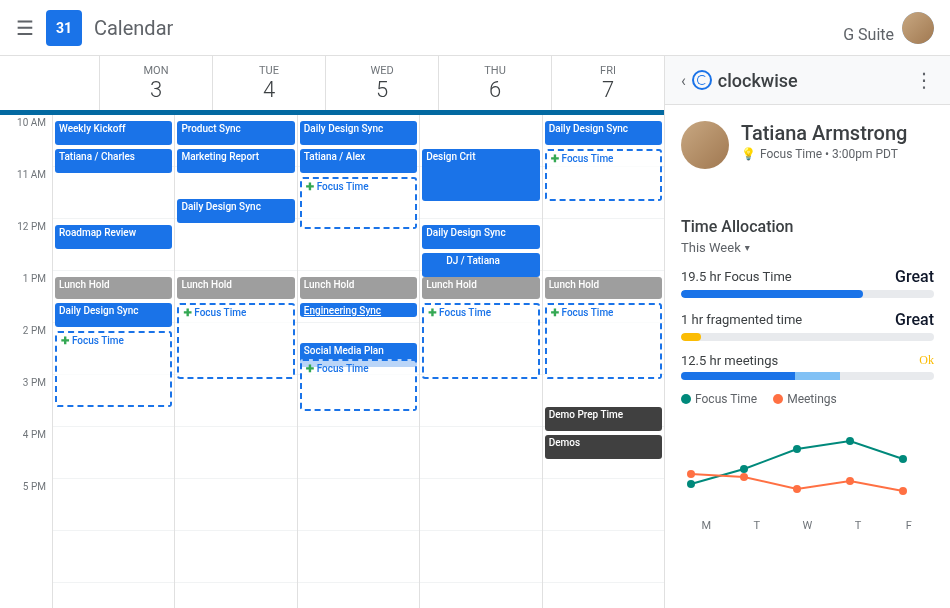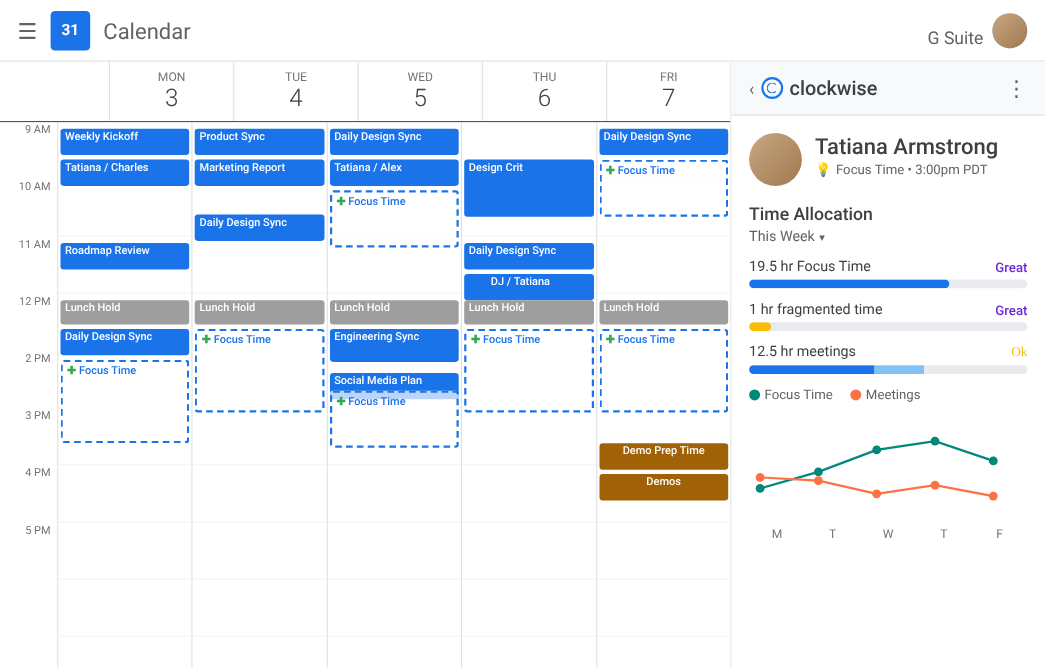--- a/index.html
+++ b/index.html
@@ -14,37 +14,37 @@
     .header-center { display: flex; align-items: flex-end; gap: 8px; }
     .gsuite-logo { font-size: 16px; color: #5f6368; font-weight: 400; }
     .avatar-circle { width: 32px; height: 32px; border-radius: 50%; background: #a0c4e8; display: flex; align-items: center; justify-content: center; overflow: hidden; }
     .avatar-img { width: 32px; height: 32px; border-radius: 50%; background: linear-gradient(135deg, #c8a882, #a07850); }
 
     
     .main { display: flex; flex: 1; overflow: hidden; }
 
     
     .calendar { flex: 1; display: flex; flex-direction: column; overflow: hidden; border-right: 1px solid #e0e0e0; }
-    .calendar-header { display: flex; border-bottom: 1px solid #0369a1; padding-left: 47px; }
+    .calendar-header { display: flex; border-bottom: 5px solid #0369a1; padding-left: 47px; }
     .time-col { width: 52px; min-width: 52px; }
     .day-col { flex: 1; text-align: center; padding: 8px 0; border-left: 1px solid #e0e0e0; }
     .day-name { font-size: 11px; color: #70757a; text-transform: uppercase; }
     .day-num { font-size: 22px; color: #3c4043; font-weight: 300; }
     .calendar-body { flex: 1; overflow-y: auto; display: flex; }
     .time-labels { width: 52px; min-width: 52px; padding-top: 0; }
     .time-slot { height: 52px; display: flex; align-items: flex-start; justify-content: flex-end; padding-right: 6px; padding-top: 2px; color: #70757a; font-size: 10px; }
     .days-grid { flex: 1; display: flex; }
     .day-events { flex: 1; border-left: 1px solid #e0e0e0; position: relative; min-height: 364px; }
     .hour-line { height: 52px; border-bottom: 1px solid #f1f3f4; }
 
     
     .event { position: absolute; left: 2px; right: 2px; border-radius: 3px; padding: 2px 4px; font-size: 10px; font-weight: 500; overflow: hidden; cursor: pointer; }
     .event-blue { background: #1a73e8; color: white; }
     .event-gray { background: #9e9e9e; color: white; }
-    .event-teal { background: #a16207; color: white; text-align: center; }
+    .event-teal { background: #404040; color: white; }
     .event-dashed { background: rgba(255,255,255,0.7); border: 2px dashed #1a73e8; color: #1a73e8; }
     .focus-plus { color: #34a853; font-weight: bold; }
 
     
     .sidebar { width: 285px; min-width: 285px; background: #fff; overflow-y: auto; }
     .sidebar-header { display: flex; align-items: center; padding: 12px 16px; border-bottom: 1px solid #e0e0e0; background: #f8f9fa; }
     .sidebar-nav { display: flex; align-items: center; gap: 6px; flex: 1; }
     .back-arrow { color: #5f6368; font-size: 16px; cursor: pointer; }
     .clockwise-icon { width: 20px; height: 20px; border: 2px solid #1a73e8; border-radius: 50%; display: flex; align-items: center; justify-content: center; }
     .clockwise-inner { width: 10px; height: 10px; border: 1.5px solid #1a73e8; border-radius: 50%; border-right-color: transparent; }
@@ -52,28 +52,28 @@
     .sidebar-menu { color: #5f6368; font-size: 20px; cursor: pointer; margin-left: auto; }
 
     .user-section { padding: 16px; display: flex; align-items: flex-start; gap: 12px; }
     .user-avatar { width: 48px; height: 48px; border-radius: 50%; background: linear-gradient(135deg, #c8a882, #a07850); flex-shrink: 0; }
     .user-info { flex: 1; }
     .user-name { font-size: 20px; font-weight: 500; color: #3c4043; }
     .user-status { font-size: 12px; color: #5f6368; display: flex; align-items: center; gap: 4px; margin-top: 2px; }
     .bulb-icon { color: #fbbc04; }
 
     .time-allocation { padding: 0 16px 16px; }
-    .section-title { font-size: 16px; font-weight: 500; color: #3c4043; margin-bottom: 4px; }
+    .section-title { font-size: 16px; font-weight: 500; color: #3c4043; margin-bottom: 4px; margin-top: 32px; }
     .this-week { display: flex; align-items: center; gap: 4px; font-size: 13px; color: #5f6368; margin-bottom: 12px; }
     .dropdown-arrow { font-size: 10px; color: #5f6368; }
 
     .metric { margin-bottom: 12px; }
     .metric-header { display: flex; justify-content: space-between; align-items: center; margin-bottom: 4px; }
     .metric-label { font-size: 13px; color: #3c4043; }
-    .metric-status-great { font-size: 12px; font-weight: 500; color: #6d28d9; }
+    .metric-status-great { font-size: 16px; font-weight: 500; color: #0f172a; }
     .metric-status-ok { font-size: 12px; font-weight: 500; color: #fbbc04; font-family: Liberation Serif, serif; }
     .progress-bar { height: 8px; background: #e8eaed; border-radius: 4px; overflow: hidden; }
     .progress-fill-blue { height: 100%; background: #1a73e8; border-radius: 4px; }
     .progress-fill-yellow { height: 100%; background: #fbbc04; border-radius: 4px; }
     .progress-segmented { height: 8px; background: #e8eaed; border-radius: 4px; position: relative; overflow: hidden; }
     .seg-blue { position: absolute; left: 0; top: 0; height: 100%; background: #1a73e8; }
     .seg-light { position: absolute; top: 0; height: 100%; background: #81c1f5; }
 
     .legend { display: flex; gap: 16px; margin: 12px 0 8px; }
     .legend-item { display: flex; align-items: center; gap: 4px; font-size: 12px; color: #5f6368; }
@@ -128,24 +128,24 @@
       </div>
       <div class="day-col">
         <div class="day-name">FRI</div>
         <div class="day-num">7</div>
       </div>
     </div>
 
     <div class="calendar-body">
 
       <div class="time-labels">
-        <div class="time-slot">9 AM</div>
         <div class="time-slot">10 AM</div>
         <div class="time-slot">11 AM</div>
         <div class="time-slot">12 PM</div>
+        <div class="time-slot">1 PM</div>
         <div class="time-slot">2 PM</div>
         <div class="time-slot">3 PM</div>
         <div class="time-slot">4 PM</div>
         <div class="time-slot">5 PM</div>
       </div>
 
       <div class="days-grid">
 
         <div class="day-events" style="position:relative;">
           <div class="hour-line"></div>
@@ -189,21 +189,21 @@
           <div class="hour-line"></div>
             <div class="hour-line"></div>
             <div class="hour-line"></div>
           <div class="hour-line"></div>
             <div class="hour-line"></div>
             <div class="hour-line"></div>
           <div class="event event-blue" style="top:6px;height:24px;">Daily Design Sync</div>
           <div class="event event-blue" style="top:34px;height:24px;">Tatiana / Alex</div>
           <div class="event event-dashed" style="top:62px;height:52px;"><span class="focus-plus">✚</span> Focus Time</div>
           <div class="event event-gray" style="top:162px;height:22px;">Lunch Hold</div>
-          <div class="event event-blue" style="top:188px;height:30px;">Engineering Sync</div>
+          <div class="event event-blue" style="top:188px;height:14px;text-decoration:underline;">Engineering Sync</div>
           <div class="event event-blue" style="top:228px;height:24px;">Social Media Plan</div>
           <div class="event event-dashed" style="top:244px;height:52px;"><span class="focus-plus">✚</span> Focus Time</div>
         </div>
 
         <div class="day-events" style="position:relative;">
           <div class="hour-line"></div>
             <div class="hour-line"></div>
             <div class="hour-line"></div>
           <div class="hour-line"></div>
             <div class="hour-line"></div>

